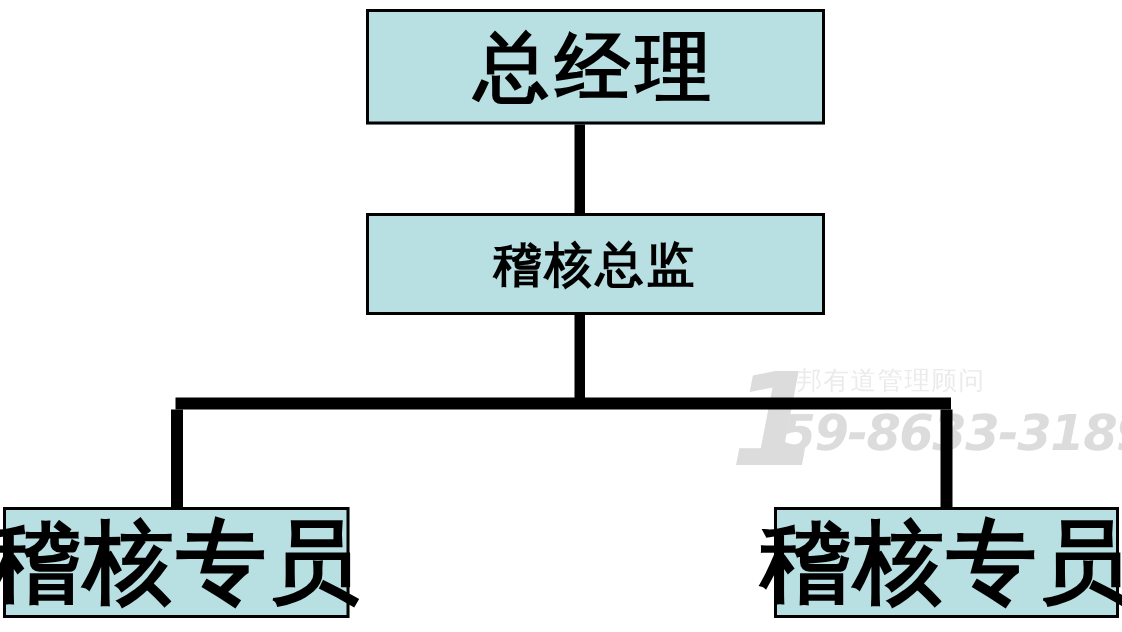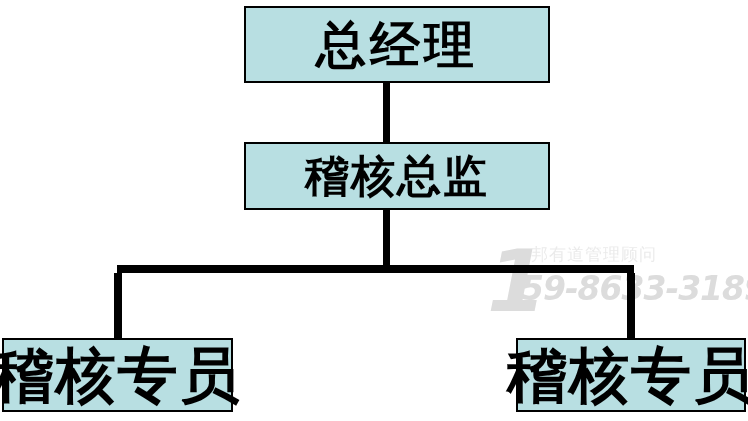--- a/index.html
+++ b/index.html
@@ -78,21 +78,21 @@
     justify-content: center;
   }
   .node-label {
     font-family: "DejaVu Sans", "Liberation Sans", sans-serif;
     font-weight: 700;
     color: #000000;
     line-height: 1;
     white-space: nowrap;
   }
   .node-lvl1 .node-label { font-size: 50px; letter-spacing: 4px; text-align: right; }
-  .node-lvl2 .node-label { font-size: 44px; letter-spacing: 2px; }
+  .node-lvl2 .node-label { font-size: 32px; letter-spacing: 2px; }
   .node-lvl3 .node-label { font-size: 60px; letter-spacing: 2px; }
 </style>
 </head>
 <body>
 
 <div id="chart-canvas">
 
   <div class="watermark wm-bignum">1</div>
   <div class="watermark wm-company">邦有道管理顾问</div>
   <div class="watermark wm-phone">59-8633-3189</div>

